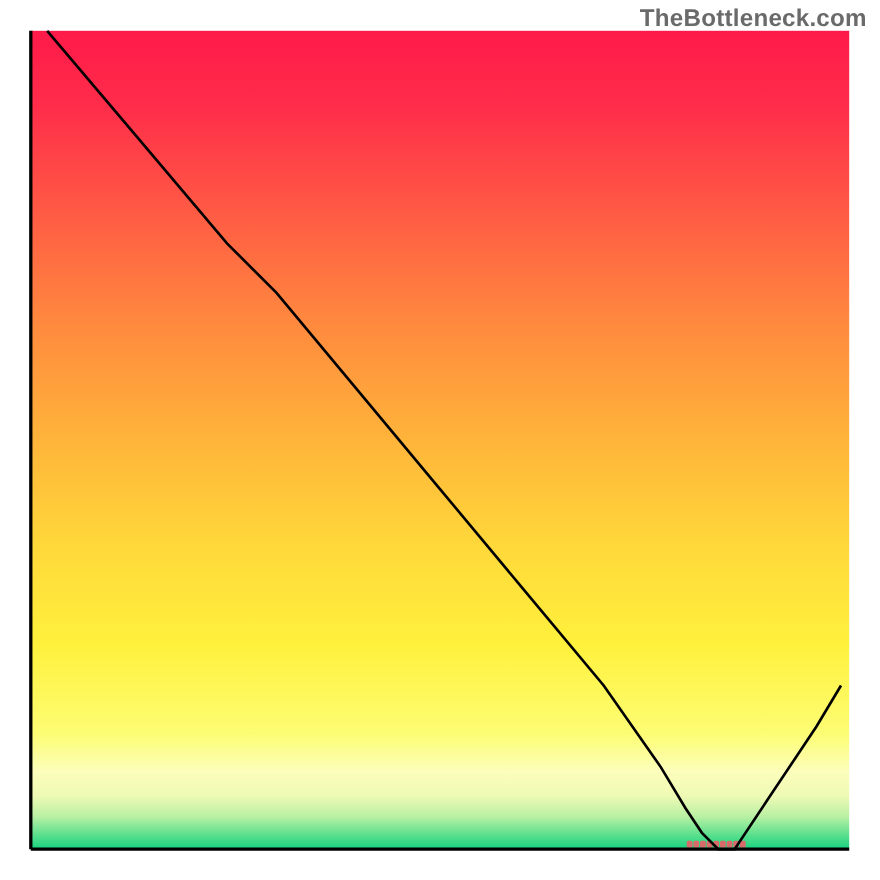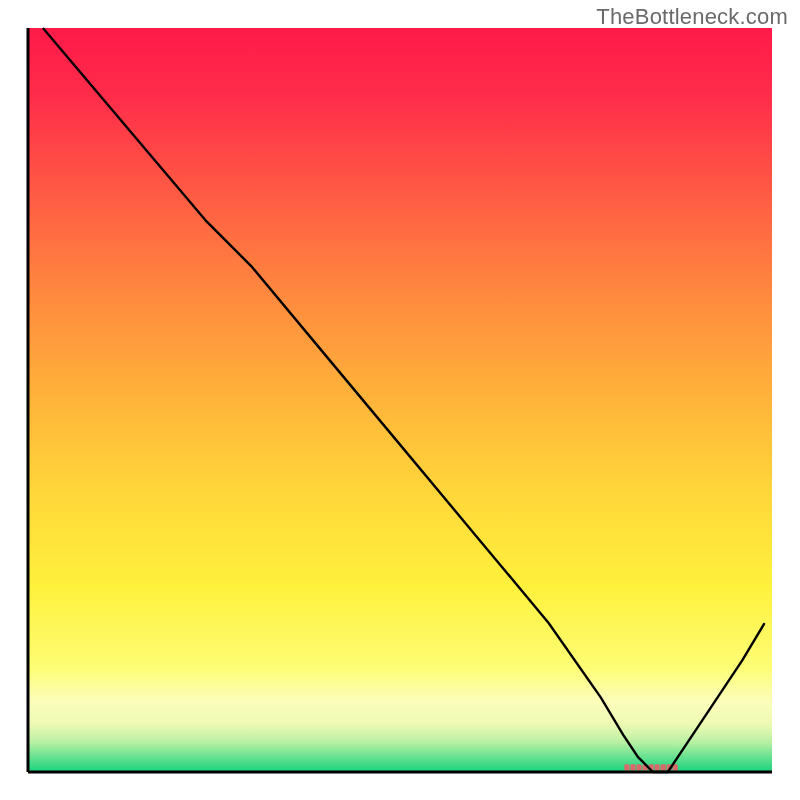--- a/index.html
+++ b/index.html
@@ -15,21 +15,21 @@
     position: relative;
     width: 800px;
     height: 800px;
   }
   #watermark {
     position: absolute;
     top: 4px;
     right: 12px;
     color: #6a6a6a;
     font-size: 22px;
-    font-weight: 400;
+    font-weight: 700;
     letter-spacing: 0.2px;
     z-index: 5;
     user-select: none;
   }
   svg {
     position: absolute;
     left: 0;
     top: 0;
   }
 </style>

